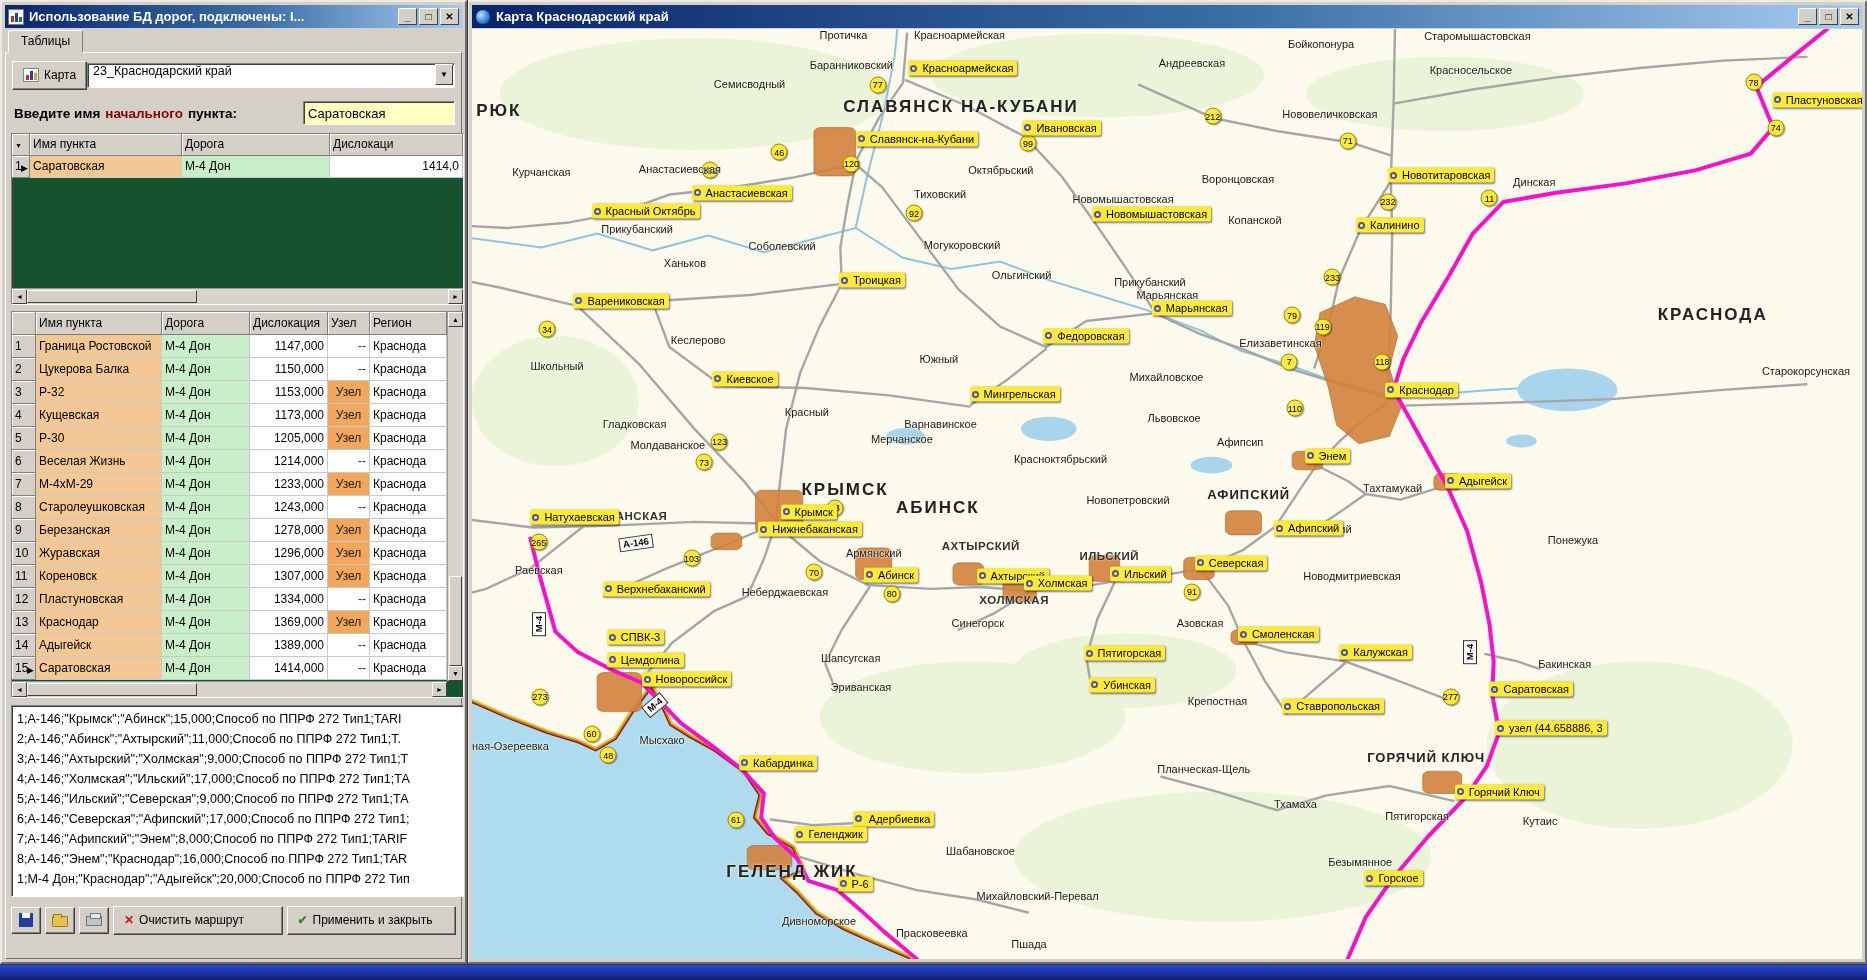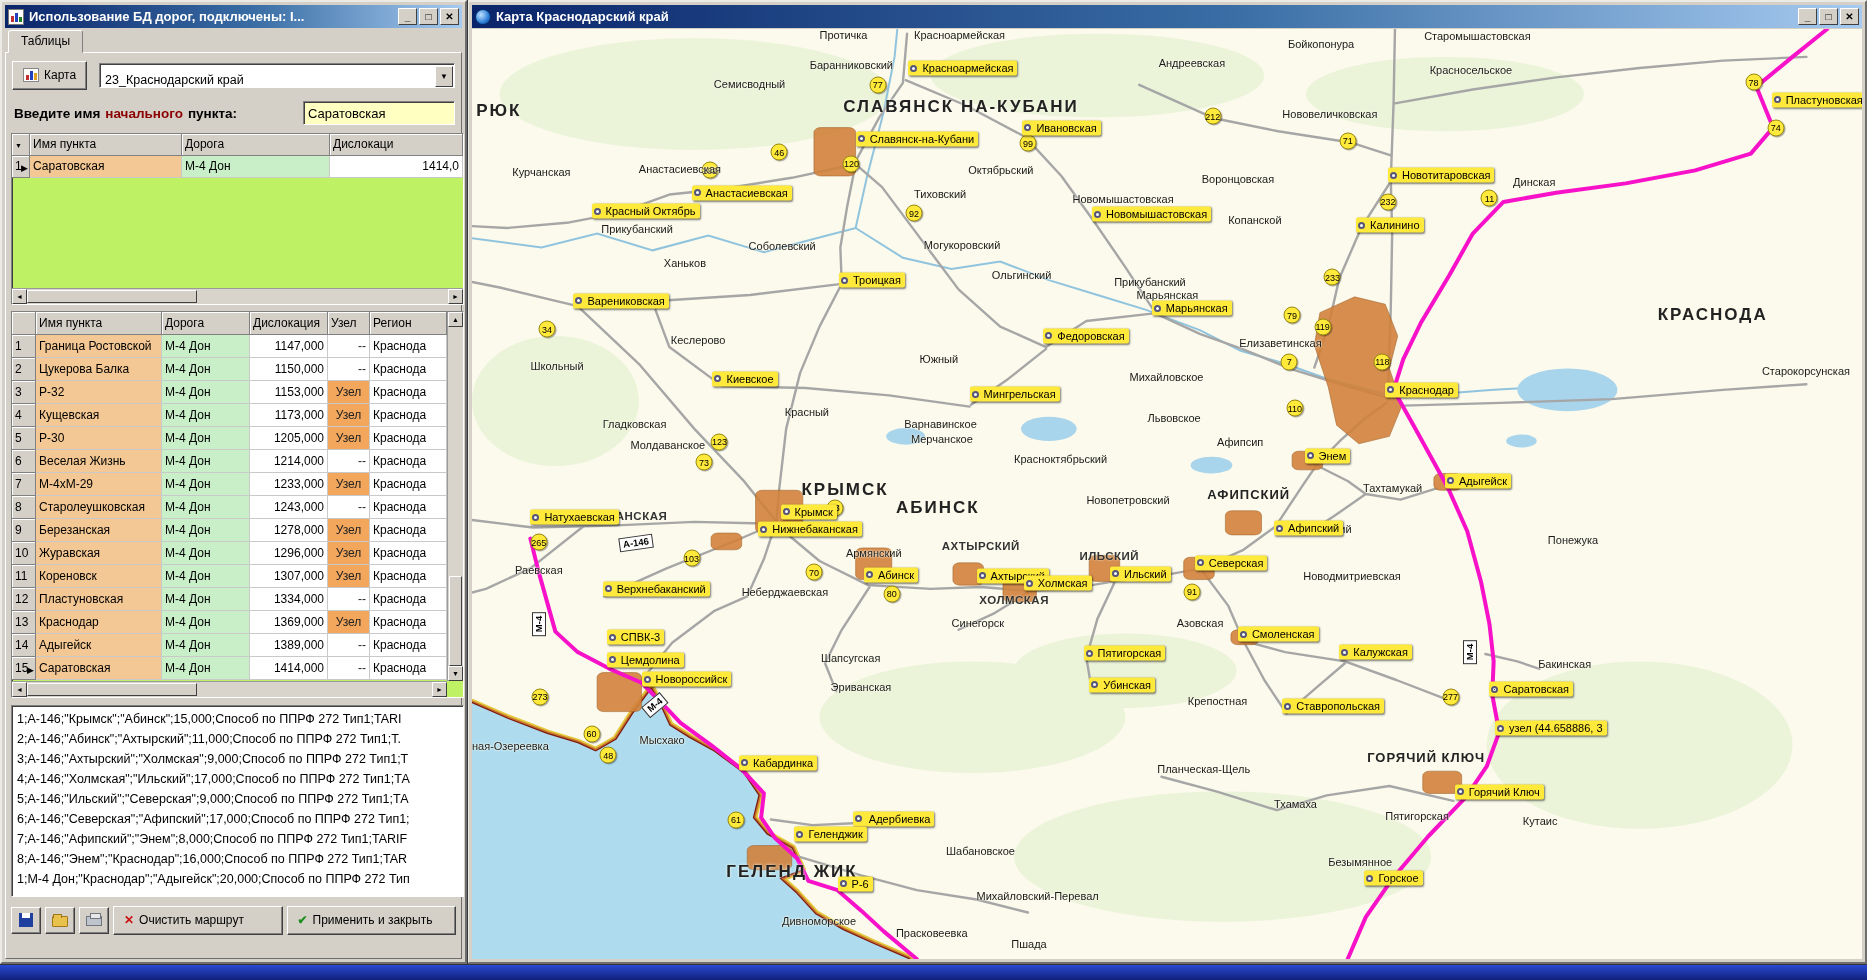--- a/index.html
+++ b/index.html
@@ -22,27 +22,27 @@
 .tabstrip{position:absolute;left:3px;top:27px;right:3px;height:23px}
 .tab{display:inline-block;margin-left:3px;background:#D4D0C8;border:1px solid;border-color:#fff #808080 #D4D0C8 #fff;border-radius:3px 3px 0 0;padding:3px 12px 4px;font-size:12px;position:relative;top:1px;z-index:3}
 .panel{position:absolute;left:3px;top:50px;right:3px;bottom:3px;border:1px solid;border-color:#fff #6E6E6E #6E6E6E #fff;background:#D4D0C8}
 .tbrow{position:absolute;left:6px;top:6px;right:6px;height:32px;display:flex;align-items:center}
 .btn{background:#D4D0C8;border:1px solid;border-color:#fff #404040 #404040 #fff;box-shadow:inset -1px -1px 0 #808080;font-size:12px;font-family:inherit;display:flex;align-items:center;gap:5px;padding:0 10px;height:29px;cursor:default}
 .chart-ic{width:16px;height:14px;position:relative;background:#fff;border:1px solid #888}
 .chart-ic i{position:absolute;bottom:1px;width:3px}
 .chart-ic i:nth-child(1){left:2px;height:5px;background:#C03030}
 .chart-ic i:nth-child(2){left:6px;height:9px;background:#2040C0}
 .chart-ic i:nth-child(3){left:10px;height:7px;background:#E0A020}
-.combo{margin-left:12px;flex:1;height:25px;background:#fff;border:1px solid;border-color:#808080 #fff #fff #808080;box-shadow:inset 1px 1px 0 #404040;display:flex;align-items:flex-end;position:relative}
+.combo{margin-left:0;flex:1;height:25px;background:#fff;border:1px solid;border-color:#808080 #fff #fff #808080;box-shadow:inset 1px 1px 0 #404040;display:flex;align-items:flex-start;position:relative}
 .combo .val{font-size:12.5px;padding:0 5px;flex:1;white-space:nowrap;overflow:hidden}
 .combo .cbtn{width:18px;height:21px;margin-right:1px;background:#D4D0C8;border:1px solid;border-color:#fff #404040 #404040 #fff;font-size:8px;display:flex;align-items:center;justify-content:center}
 .promptrow{position:absolute;left:8px;top:46px;right:6px;height:28px;display:flex;align-items:center;font-size:13.5px;font-weight:bold;gap:5px}
 .maroon{color:#8B0000}
 .startinput{margin-left:auto;width:152px;height:24px;background:#FFFFC2;border:1px solid;border-color:#808080 #fff #fff #808080;box-shadow:inset 1px 1px 0 #404040;font-size:13px;font-family:inherit;padding:0 4px}
-.grid{position:absolute;background:#bef264;border:1px solid;border-color:#808080 #fff #fff #808080;box-shadow:inset 1px 1px 0 #404040;overflow:hidden}
+.grid{position:absolute;background:#14532d;border:1px solid;border-color:#808080 #fff #fff #808080;box-shadow:inset 1px 1px 0 #404040;overflow:hidden}
 .small-grid{left:5px;top:80px;width:453px;height:172px}
 .main-grid{left:5px;top:258px;width:453px;height:387px}
 .trow{display:grid}
 .small-grid .trow{grid-template-columns:18px 152px 148px 1fr}
 .main-grid .trow{grid-template-columns:24px 126px 88px 78px 42px 1fr}
 .c{border-right:1px solid #C9C9C9;border-bottom:1px solid #C9C9C9;font-size:12px;padding:2px 3px;white-space:nowrap;overflow:hidden;height:23px;line-height:18px;background:#fff}
 .small-grid .c{height:22px;line-height:17px}
 .hc{background:#D4D0C8;border-right:1px solid #808080;border-bottom:1px solid #808080;box-shadow:inset 1px 1px 0 #fff}
 .num{background:#D4D0C8;border-right:1px solid #808080;border-bottom:1px solid #808080;box-shadow:inset 1px 1px 0 #fff;text-align:left;position:relative}
 .cur{position:absolute;right:1px;top:4px;font-size:9px}
@@ -504,21 +504,21 @@
           <span class="ml plain" style="left: 46.2%; top: 27.2%;">Прикубанский</span>
           <span class="ml plain" style="left: 47.8%; top: 28.6%;">Марьянская</span>
           <span class="ml plain" style="left: 55.2%; top: 33.8%;">Елизаветинская</span>
           <span class="ml citybig" style="left: 85.3%; top: 30.7%;">КРАСНОДА</span>
           <span class="ml plain" style="left: 92.8%; top: 36.8%;">Старокорсунская</span>
           <span class="ml plain" style="left: 14.3%; top: 33.4%;">Кеслерово</span>
           <span class="ml plain" style="left: 4.2%; top: 36.2%;">Школьный</span>
           <span class="ml plain" style="left: 32.2%; top: 35.5%;">Южный</span>
           <span class="ml plain" style="left: 22.5%; top: 41.2%;">Красный</span>
           <span class="ml plain" style="left: 31.1%; top: 42.5%;">Варнавинское</span>
-          <span class="ml plain" style="left: 28.7%; top: 44.1%; margin-left: 40px;">Мерчанское</span>
+          <span class="ml plain" style="left: 28.7%; top: 44.1%;">Мерчанское</span>
           <span class="ml plain" style="left: 47.3%; top: 37.4%;">Михайловское</span>
           <span class="ml plain" style="left: 48.6%; top: 41.8%;">Львовское</span>
           <span class="ml plain" style="left: 39%; top: 46.2%;">Красноктябрьский</span>
           <span class="ml plain" style="left: 53.6%; top: 44.4%;">Афипсип</span>
           <span class="ml plain" style="left: 44.2%; top: 50.6%;">Новопетровский</span>
           <span class="ml city" style="left: 52.9%; top: 50%;">АФИПСКИЙ</span>
           <span class="ml plain" style="left: 64.1%; top: 49.4%;">Тахтамукай</span>
           <span class="ml plain" style="left: 59.8%; top: 53.8%;">Шенджий</span>
           <span class="ml plain" style="left: 9.4%; top: 42.5%;">Гладковская</span>
           <span class="ml plain" style="left: 11.4%; top: 44.7%;">Молдаванское</span>

